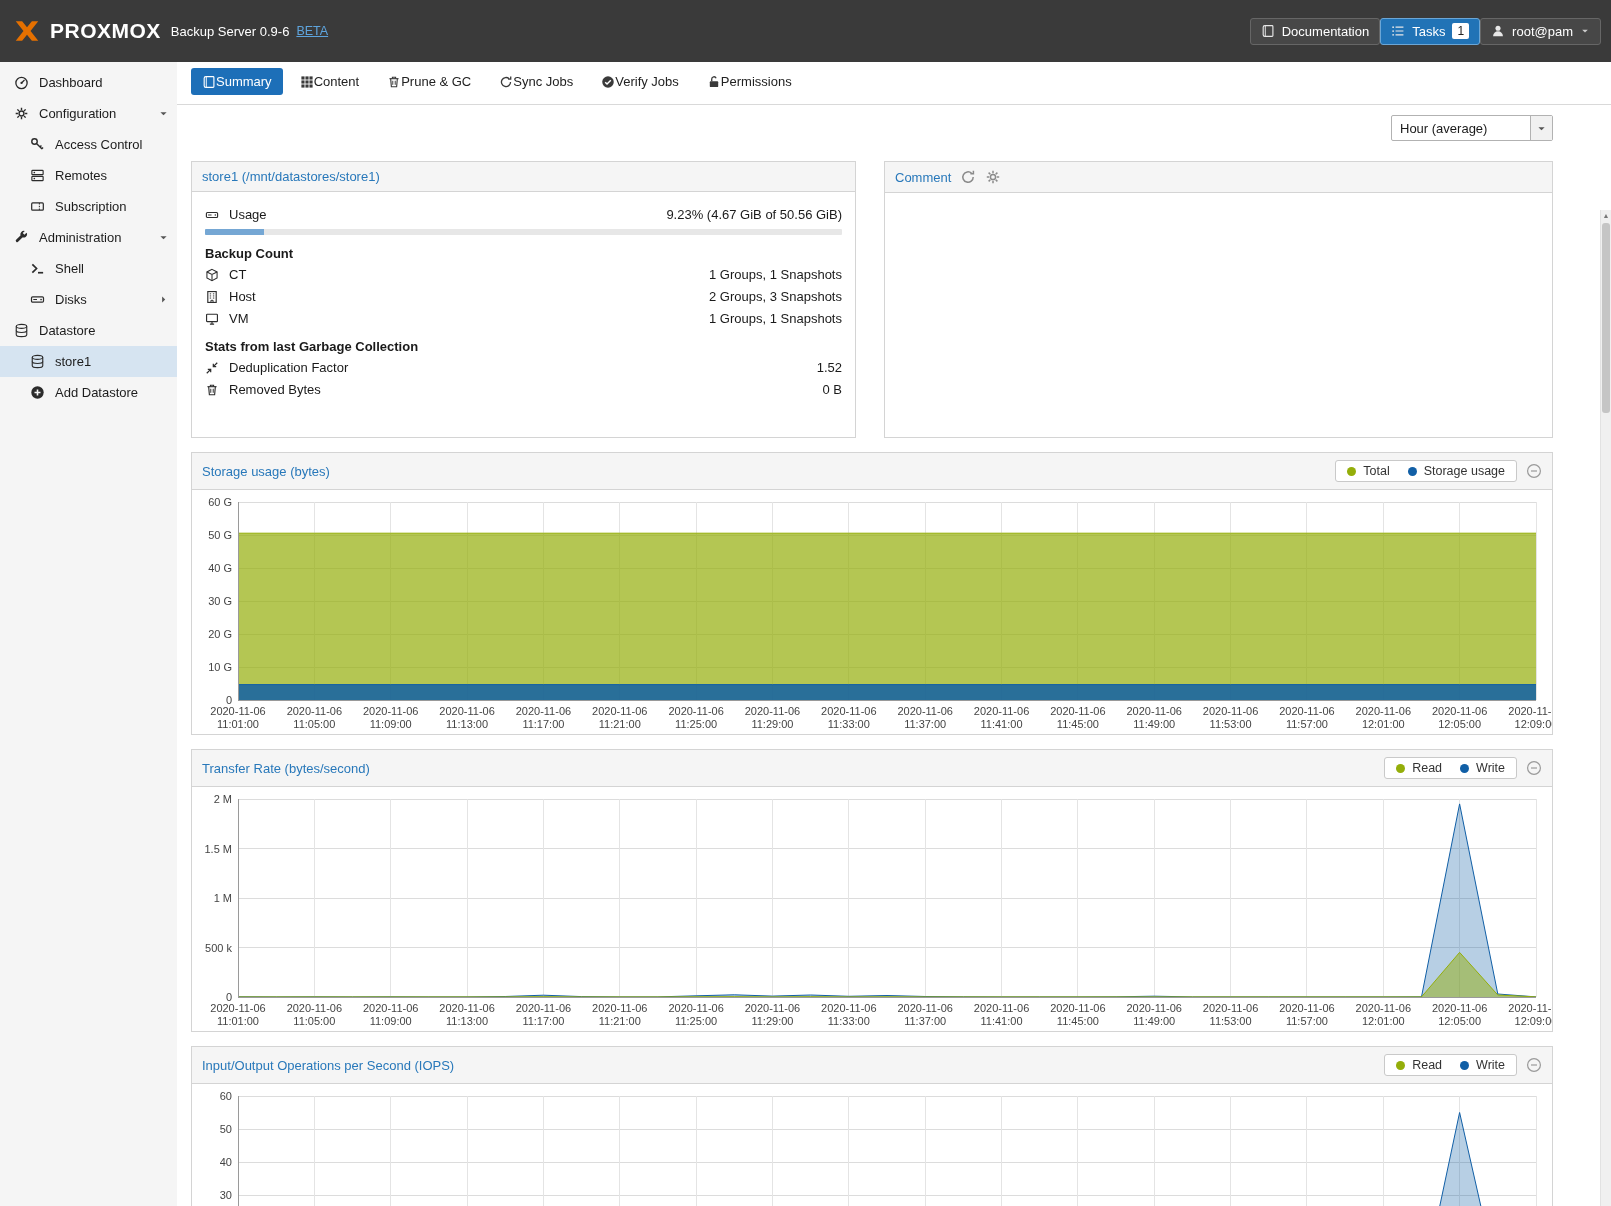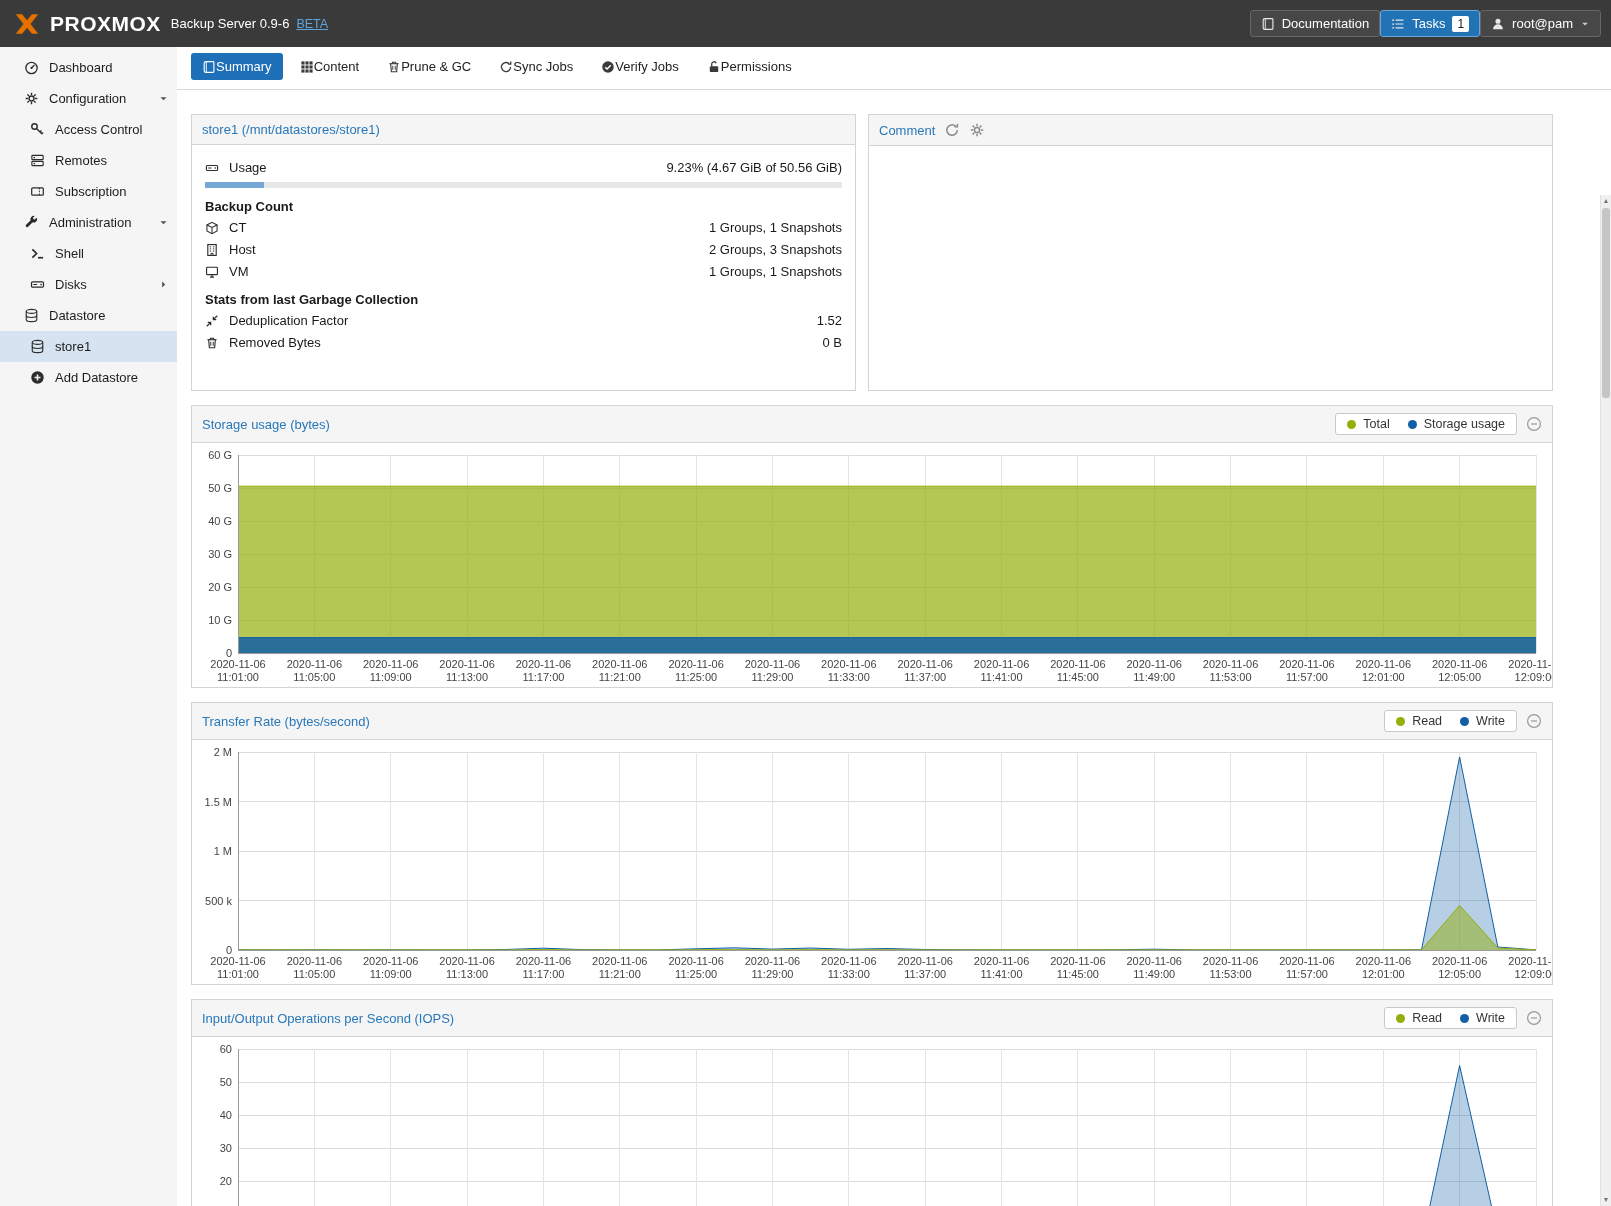--- a/index.html
+++ b/index.html
@@ -1,40 +1,40 @@
 <!DOCTYPE html>
 <html><head>
 <meta charset="utf-8">
 <style>
   *{margin:0;padding:0;box-sizing:border-box}
   html,body{width:1611px;height:1206px;overflow:hidden;background:#fff}
   body{font-family:"Liberation Sans",sans-serif;font-size:13px;color:#1a1a1a}
 
   
-  .header{height:47px;background:#3a3a3a;display:flex;align-items:center;padding:0 10px;color:#fff}
+  .header{height:62px;background:#3a3a3a;display:flex;align-items:center;padding:0 10px;color:#fff}
   .logo{display:flex;align-items:center;gap:6px}
   .logo-x{width:34px;height:30px;display:block}
   .brand{font-weight:bold;font-size:21px;letter-spacing:.5px;color:#fff}
   .product{margin-left:10px;font-size:13px;color:#fff}
   .beta{margin-left:7px;color:#5ea4dd;text-decoration:underline;font-size:12.5px;cursor:pointer}
   .header-right{margin-left:auto;display:flex;align-items:center;}
   .hbtn{height:27px;display:flex;align-items:center;gap:7px;padding:0 10px;border-radius:3px;font-size:13px;color:#fff;cursor:pointer}
   .hbtn .hicon{font-size:14px;display:flex;color:#e8e8e8}
   .hbtn-dark{background:#474747;border:1px solid #666}
   .hbtn-blue{background:#2173b6;border:1px solid #6ba6d6}
   .badge{background:#fff;color:#222;border-radius:2px;padding:0 5px;font-size:12px;line-height:16px}
   .hcaret{font-size:10px;display:flex;color:#ccc}
 
   
   .app{display:flex;height:1159px}
   .sidebar{width:177px;background:#f5f5f5;padding-top:5px;flex:none}
   .main{flex:1;position:relative;background:#fff;overflow:hidden}
 
   
-  .side-item{display:flex;align-items:center;gap:9px;height:31px;padding:0 8px 0 24px;cursor:pointer;color:#1c1c1c}
+  .side-item{display:flex;align-items:center;gap:9px;height:31px;padding:0 8px 0 14px;cursor:pointer;color:#1c1c1c}
   .side-item.lvl1{padding-left:30px}
   .side-item.selected{background:#d6e4f1}
   .sicon{width:16px;font-size:15px;display:flex;color:#2b2b2b;flex:none}
   .side-caret{margin-left:auto;font-size:11px;display:flex;color:#555}
 
   
   .title-row{padding:13px 14px 5px;color:#2878ba;font-size:14.5px}
   .tabbar{display:flex;gap:6px;padding:6px 14px 9px;border-bottom:1px solid #d9d9d9}
   .tab{display:flex;align-items:center;padding:6px 11px;border-radius:3px;color:#222;cursor:pointer}
   .tab .ticon{font-size:14px;display:flex;color:#3a3a3a}
@@ -43,21 +43,21 @@
   .toolbar{display:flex;justify-content:flex-end;align-items:center;padding:10px 58px 8px 14px}
   .combo{display:flex;width:162px;height:26px;border:1px solid #b2b2b2;border-radius:2px;background:#fff;cursor:pointer}
   .combo-text{flex:1;padding:5px 8px;font-size:13px;white-space:nowrap;overflow:hidden}
   .combo-trigger{width:22px;background:#f1f1f1;border-left:1px solid #b2b2b2;display:flex;align-items:center;justify-content:center}
   .combo-trigger .hicon{font-size:11px;display:flex;color:#555}
 
   
   .content{padding:2px 58px 0 14px}
   .panel{border:1px solid #d4d4d4;background:#fff}
   .panel-header{display:flex;align-items:center;background:#f5f5f5;border-bottom:1px solid #d4d4d4;padding:7px 10px;color:#2878ba;font-size:13px;min-height:30px}
-  .row-panels{display:flex;gap:12px;align-items:flex-end;margin-top:22px}
+  .row-panels{display:flex;gap:28px;align-items:flex-end;margin-top:10px}
   .row-panels .panel{min-height:277px}
   .status-panel{width:665px;flex:none}
   .comment-panel{flex:1}
   .panel-body{padding:10px 13px}
   .srow{display:flex;align-items:center;gap:8px;margin:3px 0;min-height:19px}
   .srow .val{margin-left:auto}
   .ricon{width:16px;font-size:14px;display:flex;color:#2e2e2e;flex:none}
   .sec-title{font-weight:bold;margin:11px 0 4px}
   .progress{height:6px;background:#e7e7e7;margin:5px 0 2px;border-radius:1px;overflow:hidden}
   .progress-fill{height:100%;background:#75a7d4;width:0}
@@ -317,20 +317,32 @@
         <span class="ticon">
             <svg viewBox="0 0 16 16" width="1em" height="1em" style="display:block" aria-hidden="true">
               <rect x="3.2" y="7.2" width="9.6" height="6.6" rx="1" fill="currentColor"></rect>
               <path d="M5.4 7V4.6a2.6 2.6 0 0 1 5-1" fill="none" stroke="currentColor" stroke-width="1.5"></path>
             </svg>
           </span>
         <span>Permissions</span>
       </div>
     </div>
 
+    <div class="toolbar">
+      <div class="combo">
+        <span class="combo-text">Hour (average)</span>
+        <span class="combo-trigger">
+          <span class="hicon">
+              <svg viewBox="0 0 16 16" width="1em" height="1em" style="display:block" aria-hidden="true">
+                <path d="M3.5 6l4.5 4.5L12.5 6z" fill="currentColor"></path>
+              </svg>
+            </span>
+        </span>
+      </div>
+    </div>
 
     <div class="content">
       <div class="row-panels">
 
         <div class="panel status-panel">
           <div class="panel-header">
             <span>store1 (/mnt/datastores/store1)</span>
           </div>
           <div class="panel-body">
             <div class="srow">

